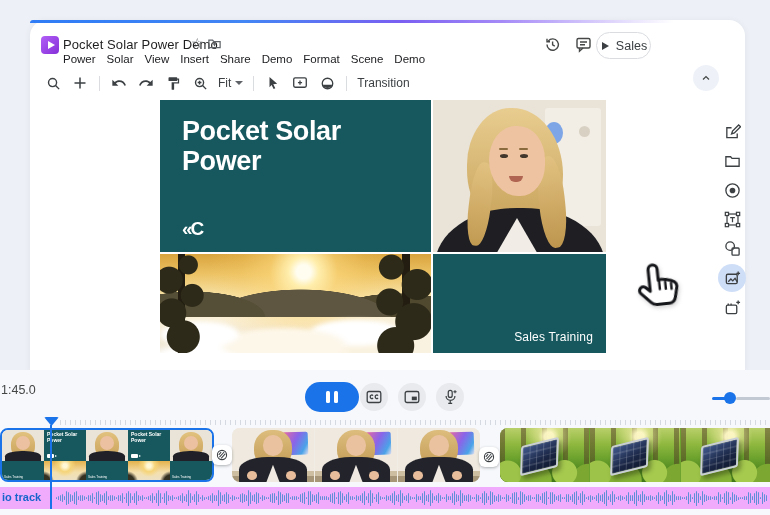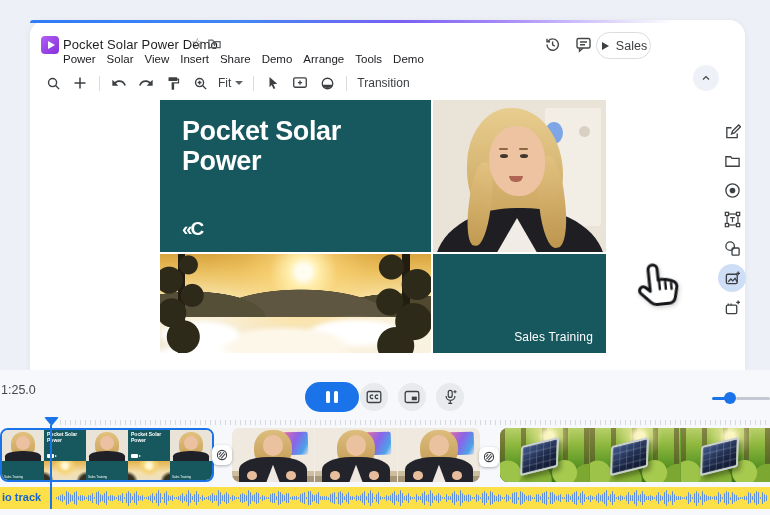--- a/index.html
+++ b/index.html
@@ -178,21 +178,21 @@
     radial-gradient(circle at 12% 55%,#9dc348 0 13px,transparent 14px),
     radial-gradient(circle at 40% 75%,#86b237 0 16px,transparent 17px),
     radial-gradient(circle at 70% 50%,#a5ca4e 0 12px,transparent 13px),
     radial-gradient(circle at 94% 72%,#7ca832 0 15px,transparent 16px)}
   .sf-panel{position:absolute;left:22%;top:26%;width:44%;height:54%;border:2px solid #c9ced6;border-radius:3px;
     transform:rotate(-14deg) skewX(-16deg);box-shadow:3px 4px 5px rgba(0,0,0,.35);background:
     repeating-linear-gradient(90deg,rgba(255,255,255,.18) 0 1px,transparent 1px 7px),
     repeating-linear-gradient(0deg,rgba(255,255,255,.12) 0 1px,transparent 1px 6px),
     linear-gradient(160deg,#42598c,#1b2746 60%,#10182e)}
 
-  .audio{position:absolute;left:0;top:117px;width:770px;height:22px;background:#fde047}
+  .audio{position:absolute;left:0;top:117px;width:770px;height:22px;background:#f0abfc}
   .audio-label{position:absolute;left:2px;top:4px;font-size:11px;font-weight:700;color:#1765cc}
   .waveform{position:absolute;left:56px;right:2px;top:0;bottom:0;display:flex;align-items:center;overflow:hidden}
   .waveform span{flex:0 0 1px;margin-right:1px;background:#5f8fd6;border-radius:1px}
 
   svg{display:block}
 </style>
 </head>
 <body>
 
 <div id="screen">
@@ -231,22 +231,22 @@
       <span>Sales</span>
     </div>
 
     <div class="menubar">
       <span>Power</span>
       <span>Solar</span>
       <span>View</span>
       <span>Insert</span>
       <span>Share</span>
       <span>Demo</span>
-      <span>Arrange</span>
-      <span>Tools</span>
+      <span>Format</span>
+      <span>Scene</span>
       <span>Demo</span>
     </div>
     <div class="collapse-btn">
       <svg width="12" height="12" viewBox="0 0 16 16" fill="none" stroke="#444746" stroke-width="1.6">
           <polyline points="4,10 8,6 12,10"></polyline>
         </svg>
     </div>
 
     <div class="toolbar">
       <span class="tbi">
@@ -390,21 +390,21 @@
       </div>
     </div>
   </div>
 
   <svg class="hand" viewBox="0 0 32 34">
     <path d="M12 4.5c0-1.7 1.3-3 3-3s3 1.3 3 3v7.5l1.6-.3c1 -.2 6.8.6 9 2.4 1.4 1.2 1.6 2.5 1.2 4l-1.6 6.3c-.5 2-2.2 3.6-4.3 3.6h-8.4c-1.4 0-2.7-.6-3.6-1.6l-6.3-6.8c-1-1.1-.9-2.7.2-3.6 1-.9 2.5-.8 3.4.1l2.8 2.7z" fill="#fff" stroke="#15161a" stroke-width="2" stroke-linejoin="round"></path>
     <path d="M18.5 13v5M22.5 13.6v4.6M26.3 14.6v4" stroke="#15161a" stroke-width="1.6" stroke-linecap="round"></path>
   </svg>
 
   <div class="transport">
-    <div class="time-label">1:25.0</div>
+    <div class="time-label">1:45.0</div>
 
     <div class="pause-pill">
         <i></i>
         <i></i>
       </div>
     <div class="t-circle" style="left:360px">
       <svg width="16" height="14" viewBox="0 0 16 14" fill="none" stroke="#3c4043" stroke-width="1.3">
           <rect x="1.2" y="1.5" width="13.6" height="11" rx="1.8"></rect>
           <path d="M7 5.6c-.5-.6-1.4-.8-2.1-.3-.9.6-.9 2.4 0 3 .7.5 1.6.3 2.1-.3M12 5.6c-.5-.6-1.4-.8-2.1-.3-.9.6-.9 2.4 0 3 .7.5 1.6.3 2.1-.3"></path>
         </svg>

